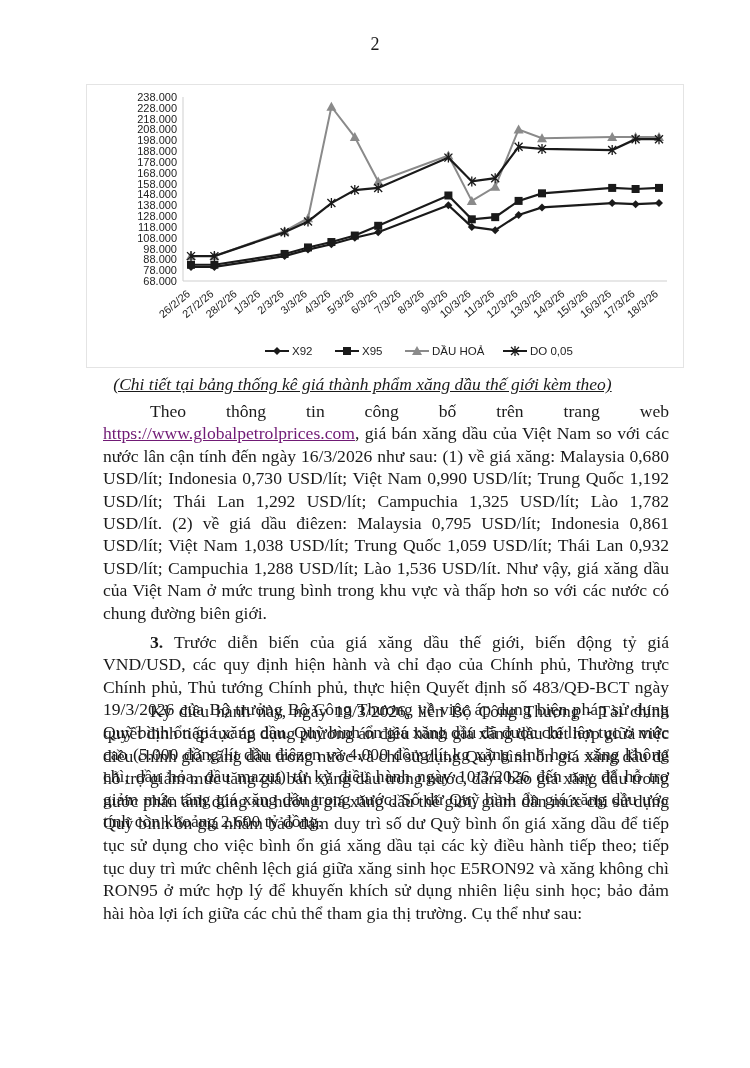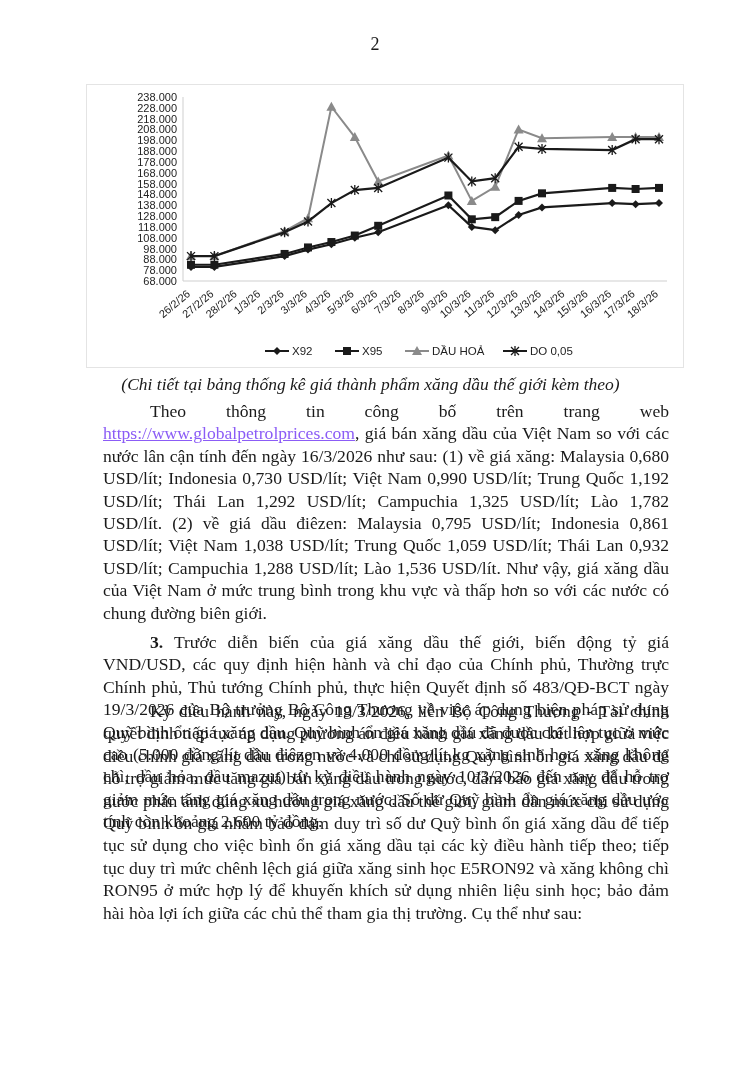--- a/index.html
+++ b/index.html
@@ -1,26 +1,26 @@
 <!DOCTYPE html>
 <html><head>
 <meta charset="utf-8">
 <style>
   html, body { margin: 0; padding: 0; background: #ffffff; }
   body { width: 750px; height: 1068px; position: relative; overflow: hidden; font-family: "Liberation Serif", "DejaVu Serif", serif; color: #1a1a1a; }
   .page-num { position: absolute; top: 34px; left: 0; width: 750px; text-align: center; font-size: 18px; }
   .chart-wrap { position: absolute; left: 86px; top: 84px; width: 596px; height: 282px; border: 1px solid #e4e4e4; }
   .chart-wrap svg { display: block; }
-  .caption { position: absolute; top: 374px; left: 8px; width: 725px; text-align: center; font-style: italic; font-size: 17.5px; }
+  .caption { position: absolute; top: 374px; left: 0; width: 725px; text-align: center; font-style: italic; font-size: 17.5px; text-decoration: underline; }
   .body-text { position: absolute; left: 103px; width: 566px; font-size: 17.6px; line-height: 22.4px; text-align: justify; }
   .body-text p { margin: 0; text-indent: 47px; }
   .p1 { top: 400px; }
   .p2 { top: 583px; margin-top: 48px; }
   .p3 { top: 700px; }
-  .link { text-decoration: underline; color: #8b5cf6; }
+  .link { text-decoration: underline; color: #701a75; }
   .bold { font-weight: bold; }
   .axis-text { font-family: "Liberation Sans", "DejaVu Sans", sans-serif; font-size: 11px; fill: #222; }
   .legend-text { font-family: "Liberation Sans", "DejaVu Sans", sans-serif; font-size: 11.5px; fill: #222; }
 </style>
 </head>
 <body>
 
 <div class="page-num">2</div>
 
 <div class="chart-wrap">

